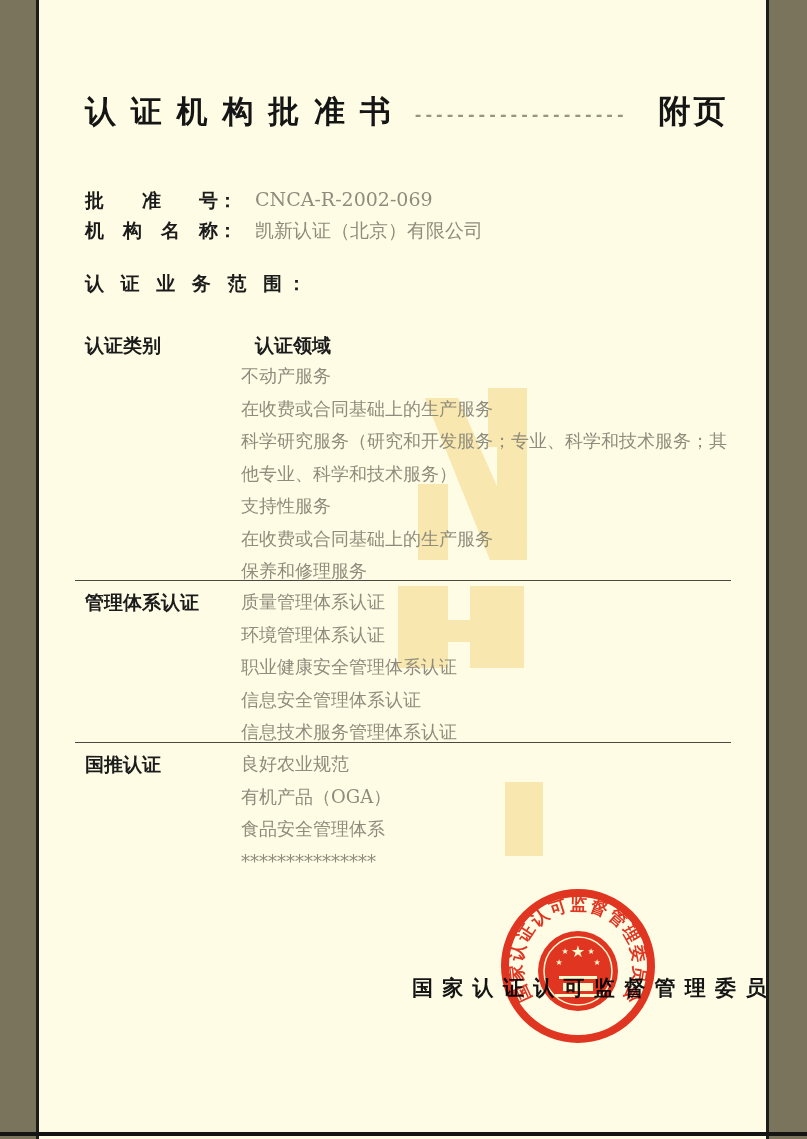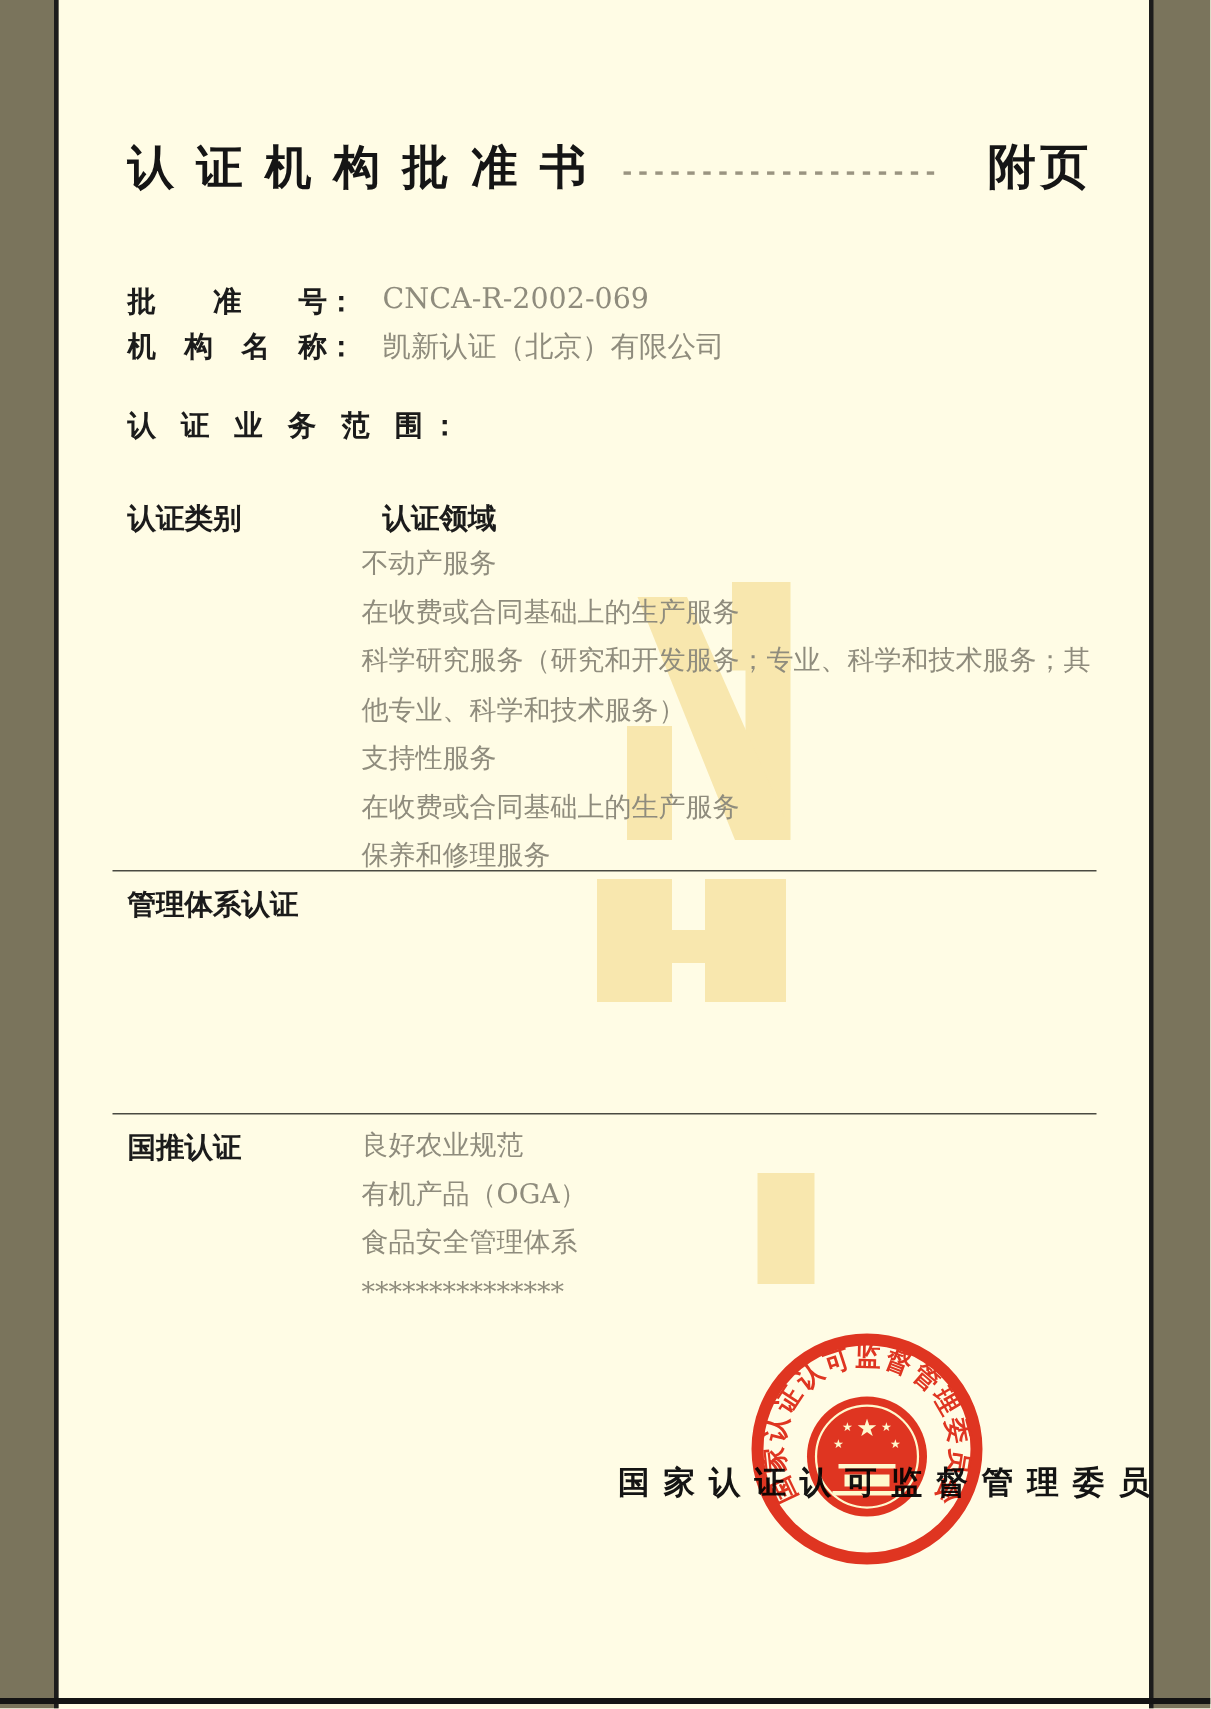--- a/index.html
+++ b/index.html
@@ -106,20 +106,27 @@
     <div>在收费或合同基础上的生产服务</div>
     <div>科学研究服务（研究和开发服务；专业、科学和技术服务；其他专业、科学和技术服务）</div>
     <div>支持性服务</div>
     <div>在收费或合同基础上的生产服务</div>
     <div>保养和修理服务</div>
   </div>
 
   <div class="divider divider-1"></div>
 
   <div class="section-label section-label-2">管理体系认证</div>
+  <div class="rows rows-2">
+    <div>质量管理体系认证</div>
+    <div>环境管理体系认证</div>
+    <div>职业健康安全管理体系认证</div>
+    <div>信息安全管理体系认证</div>
+    <div>信息技术服务管理体系认证</div>
+  </div>
 
   <div class="divider divider-2"></div>
 
   <div class="section-label section-label-3">国推认证</div>
   <div class="rows rows-3">
     <div>良好农业规范</div>
     <div>有机产品（OGA）</div>
     <div>食品安全管理体系</div>
     <div>***************</div>
   </div>

